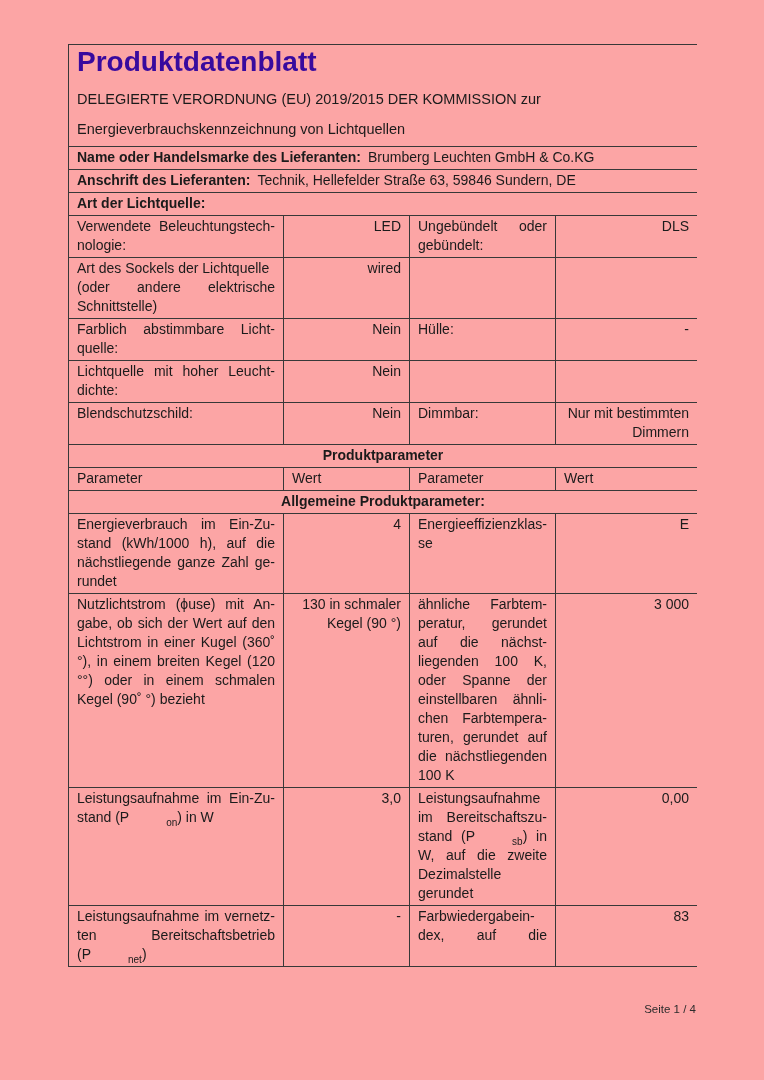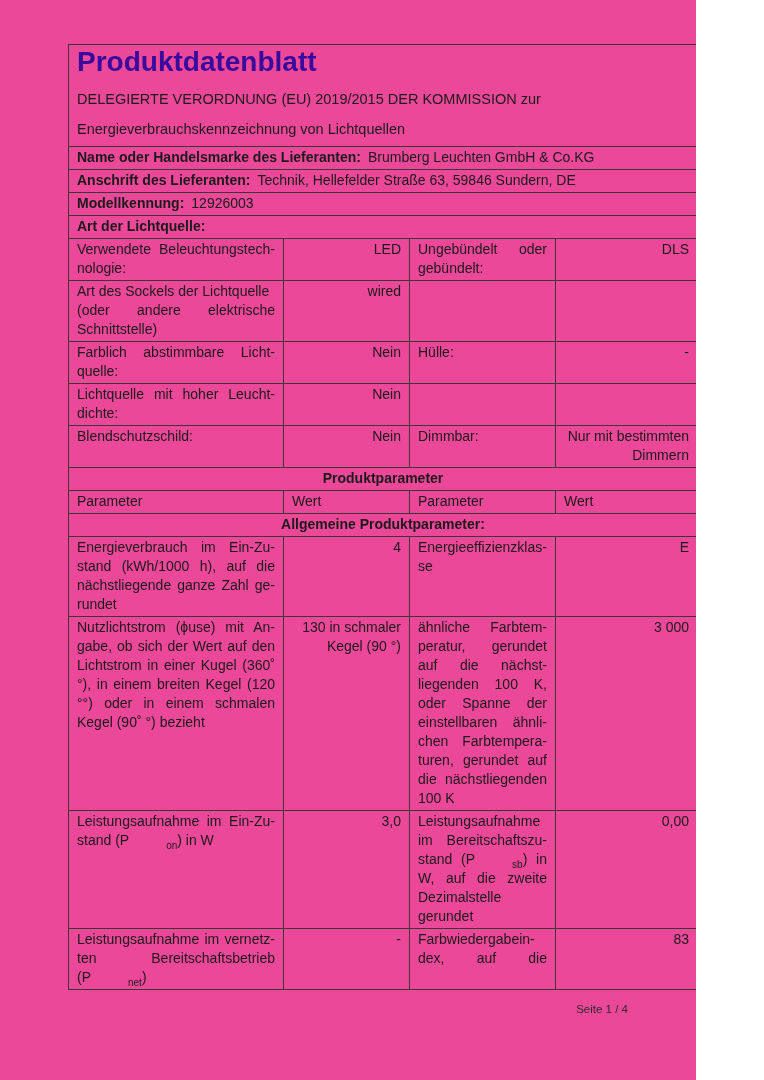--- a/index.html
+++ b/index.html
@@ -2,21 +2,21 @@
 <html lang="de"><head>
 <meta charset="utf-8">
 <style>
   html, body { margin: 0; padding: 0; }
   body {
     width: 764px; height: 1080px;
     background: #ffffff;
     font-family: "Liberation Sans", sans-serif;
     color: #1b1b1b;
   }
-  .page { position: relative; width: 696px; height: 1080px; overflow: hidden; background: #ec4899; }
+  .page { position: relative; width: 764px; height: 1080px; overflow: hidden; background: #fca5a5; }
   .clip { position: absolute; left: 68px; top: 44px; width: 629px; height: 956px; overflow: hidden; }
   table.sheet { border-collapse: collapse; table-layout: fixed; width: 629px; }
   table.sheet td {
     border: 1px solid #383838;
     vertical-align: top;
     font-size: 14px;
     line-height: 19px;
     padding: 1px 8px 2px 8px;
     overflow: hidden;
   }
@@ -63,25 +63,20 @@
           <span class="b">Name oder Handelsmarke des Lieferanten:</span><span class="v">Brumberg Leuchten GmbH &amp; Co.KG</span>
         </td>
       </tr>
 
       <tr>
         <td colspan="4" class="lbl">
           <span class="b">Anschrift des Lieferanten:</span><span class="v">Technik, Hellefelder Straße 63, 59846 Sundern, DE</span>
         </td>
       </tr>
 
-      <tr>
-        <td colspan="4" class="lbl">
-          <span class="b">Modellkennung:</span><span class="v">12926003</span>
-        </td>
-      </tr>
 
       <tr>
         <td colspan="4" class="lbl">
           <span class="b">Art der Lichtquelle:</span>
         </td>
       </tr>
 
       <tr>
         <td class="param">Verwendete Beleuchtungs­tech­nologie:</td>
         <td class="value">LED</td>

